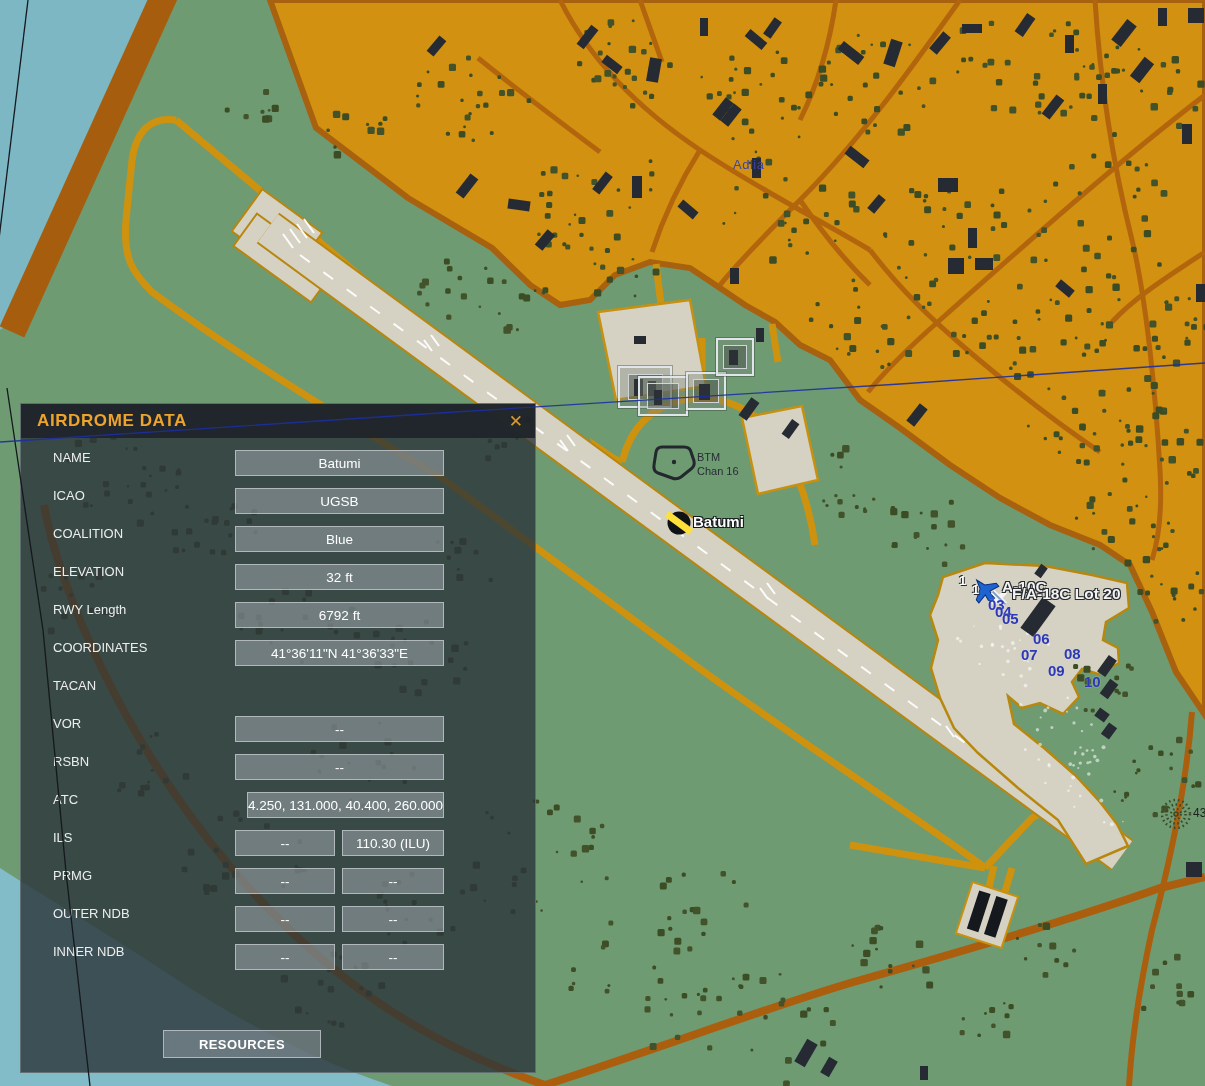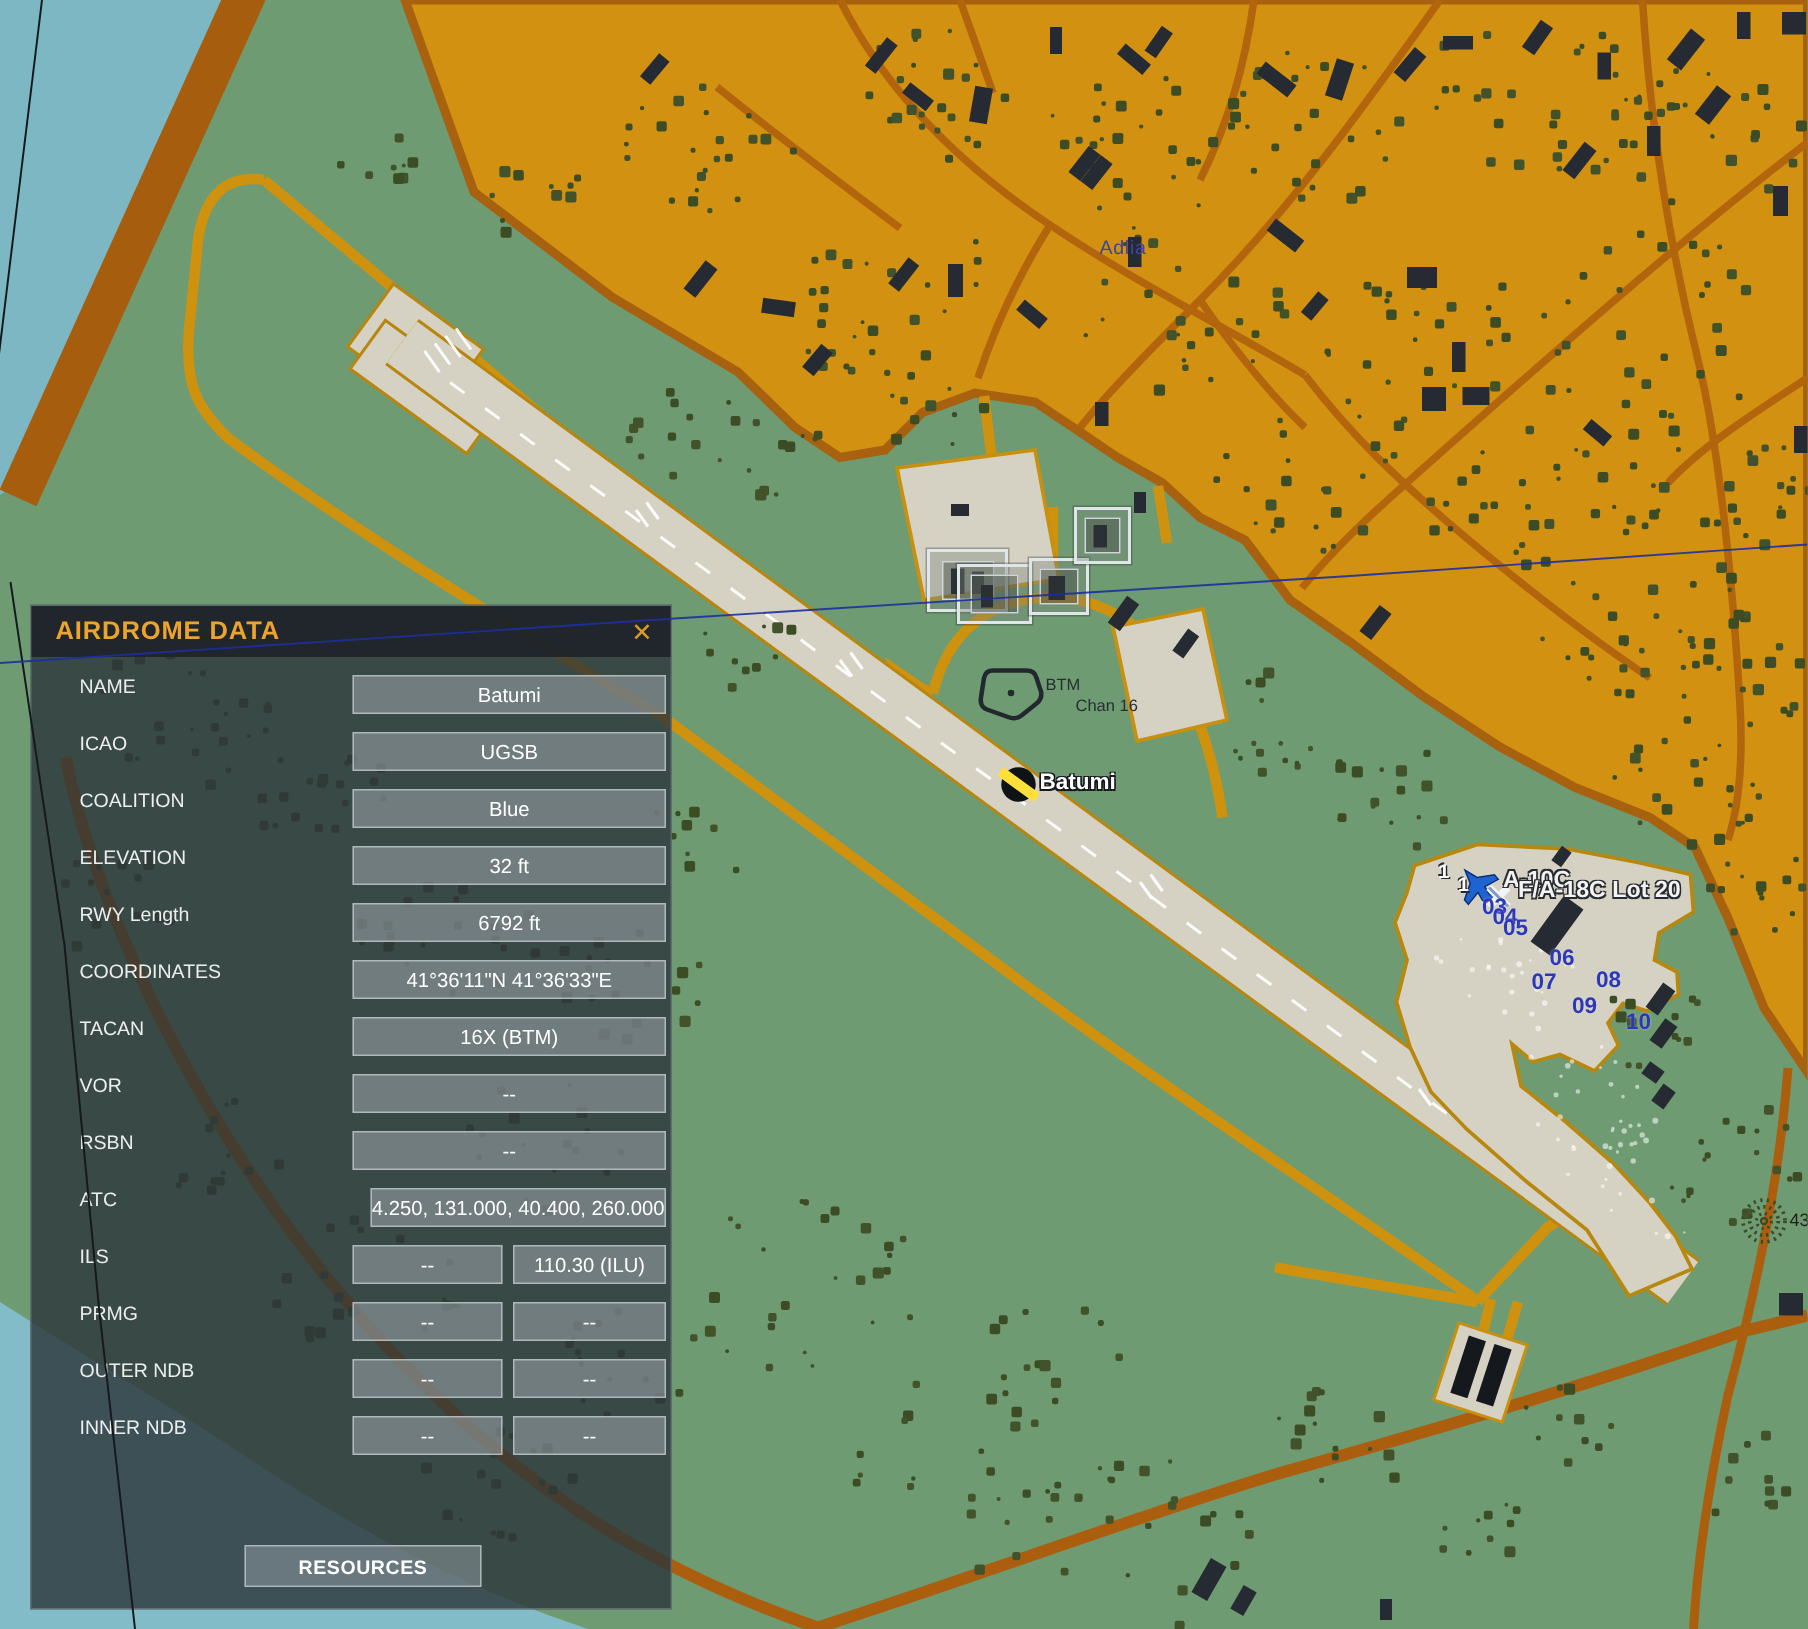--- a/index.html
+++ b/index.html
@@ -17,21 +17,21 @@
     text-shadow:1px 1px 0 #272b30,-1px -1px 0 #272b30;}
   .parknum{position:absolute;color:#2d38b8;font-weight:bold;font-size:15px;
     text-shadow:0 0 2px rgba(220,224,230,.55);pointer-events:none;}
   .spot-elev{color:#1c211a;font-size:12px;}
   .objframe{position:absolute;border:2px solid #dfe5e8;background:rgba(120,132,120,.38);
     box-shadow:0 0 0 1px rgba(40,48,40,.35);}
   .objframe .inner{position:absolute;left:15%;top:15%;right:15%;bottom:15%;
     border:1px solid #cfd5d8;background:rgba(70,80,74,.45);}
   .objframe .blk{position:absolute;background:#2a3036;}
   
-  #panel{position:absolute;left:20px;top:403px;width:428px;height:670px;
+  #panel{position:absolute;left:20px;top:403px;width:516px;height:670px;
     background:rgba(44,52,58,.80);border:1px solid rgba(130,140,146,.55);
     box-sizing:border-box;}
   #panel-header{position:absolute;left:0;top:0;right:0;height:34px;
     background:rgba(30,36,41,.92);display:flex;align-items:center;}
   #panel-title{color:#eda42c;font-weight:bold;font-size:17px;letter-spacing:.6px;
     padding-left:16px;}
   #panel-close{margin-left:auto;margin-right:12px;color:#d89a2c;font-size:17px;
     cursor:pointer;line-height:17px;}
   #fields{position:absolute;left:0;top:46px;right:0;}
   .frow{height:38px;display:flex;align-items:flex-start;padding-left:32px;}
@@ -1166,21 +1166,21 @@
   <div class="inner"></div>
   <div class="blk" style="left:30%;top:28%;width:30%;height:48%;"></div>
 </div>
 <div class="objframe" style="left:716px;top:338px;width:34px;height:34px;">
   <div class="inner"></div>
   <div class="blk" style="left:32%;top:30%;width:28%;height:45%;"></div>
 </div>
 
 <div class="maplabel town" style="left:733px;top:157px;">Adlia</div>
 <div class="maplabel navtxt" style="left:697px;top:451px;">BTM</div>
-<div class="maplabel navtxt" style="left:697px;top:465px;margin-left:20px;">Chan 16</div>
+<div class="maplabel navtxt" style="left:697px;top:465px;">Chan 16</div>
 <div class="maplabel airfield-name" style="left:693px;top:513px;">Batumi</div>
 <div class="maplabel groupname" style="left:1002px;top:578px;">A-10C</div>
 <div class="maplabel groupname" style="left:1012px;top:585px;">F/A-18C Lot 20</div>
 <div class="maplabel unitcount" style="left:959px;top:573px;">1</div>
 <div class="maplabel unitcount" style="left:972px;top:582px;">1</div>
 <div class="maplabel spot-elev" style="left:1193px;top:806px;">43</div>
 <div id="parking">
       <div class="parknum" style="left: 988px; top: 596px;">03</div>
       <div class="parknum" style="left: 995px; top: 603px;">04</div>
       <div class="parknum" style="left: 1002px; top: 610px;">05</div>
@@ -1228,23 +1228,20 @@
           </div>
         </div>
         <div class="frow">
           <div class="flabel">COORDINATES</div>
           <div class="fvals">
             <div class="vbox" style="width: 207px;">41°36'11"N 41°36'33"E</div>
           </div>
         </div>
         <div class="frow">
           <div class="flabel">TACAN</div>
-          <div class="fvals">
-            <div class="vbox" style="width: 207px;">16X (BTM)</div>
-          </div>
         </div>
         <div class="frow">
           <div class="flabel">VOR</div>
           <div class="fvals">
             <div class="vbox" style="width: 207px;">--</div>
           </div>
         </div>
         <div class="frow">
           <div class="flabel">RSBN</div>
           <div class="fvals">

